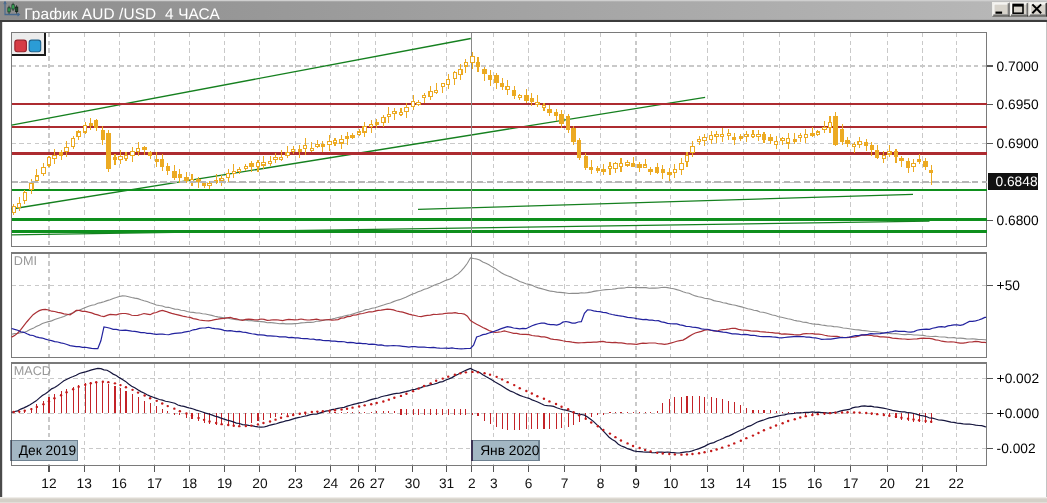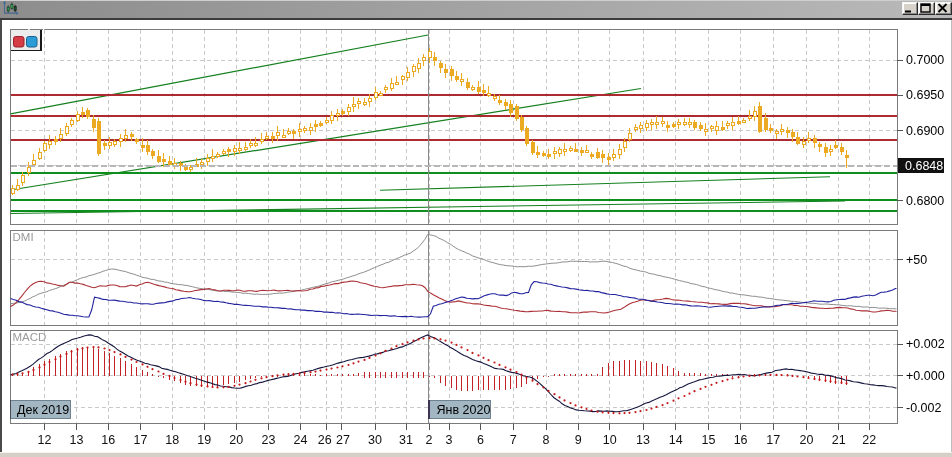--- a/index.html
+++ b/index.html
@@ -1,19 +1,19 @@
 <!DOCTYPE html>
 <html><head><meta charset="utf-8"><title>AUD/USD</title>
 <style>
 html,body{margin:0;padding:0}
 body{width:952px;height:457px;position:relative;background:#fff;overflow:hidden;
 font-family:"Liberation Sans",sans-serif;}
 #title{position:absolute;left:0;top:0;width:952px;height:18px;
 background:linear-gradient(to right,#8d8d8d,#b9b9b9);border-top:1px solid #cfcfcf;box-sizing:border-box}
-#titletext{position:absolute;left:22px;top:19px;font-size:10px;font-weight:bold;color:#fff;letter-spacing:0.1px}
+#titletext{position:absolute;left:22px;top:4px;font-size:14px;font-weight:normal;color:#fff;letter-spacing:0.1px}
 #darkline{position:absolute;left:0;top:18px;width:952px;height:2px;background:#3c3c3c}
 #lframe{position:absolute;left:0;top:20px;width:2px;height:432px;background:#4a4a4a}
 #rframe{position:absolute;left:951px;top:20px;width:1px;height:432px;background:#bdbdbd}
 #bframe{position:absolute;left:0;top:452px;width:952px;height:5px;background:#d4d0c8;border-top:1px solid #f4f2ef;box-sizing:border-box}
 .wbtn{position:absolute;top:1.5px;height:11px;background:#d7d3cb;border:1px solid;
 border-color:#f6f5f2 #2b2b2b #2b2b2b #f6f5f2;box-shadow:inset -1px -1px 0 #8a8a8a,inset 1px 1px 0 #fff}
 </style></head>
 <body>
 <svg width="952" height="457" viewBox="0 0 952 457" xmlns="http://www.w3.org/2000/svg" shape-rendering="crispEdges" style="position:absolute;left:0;top:0">
     <g>

